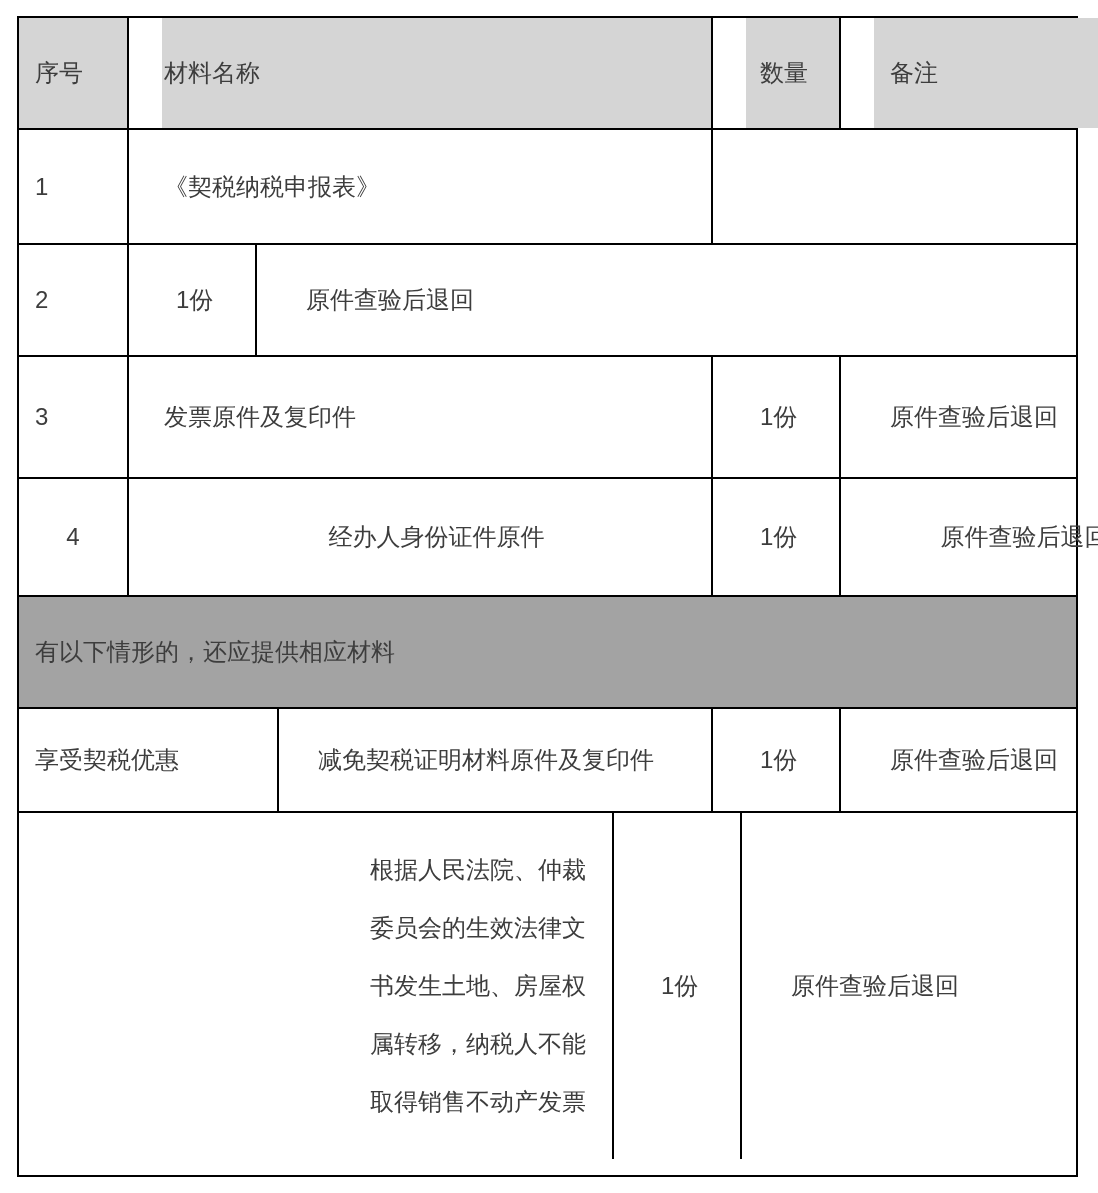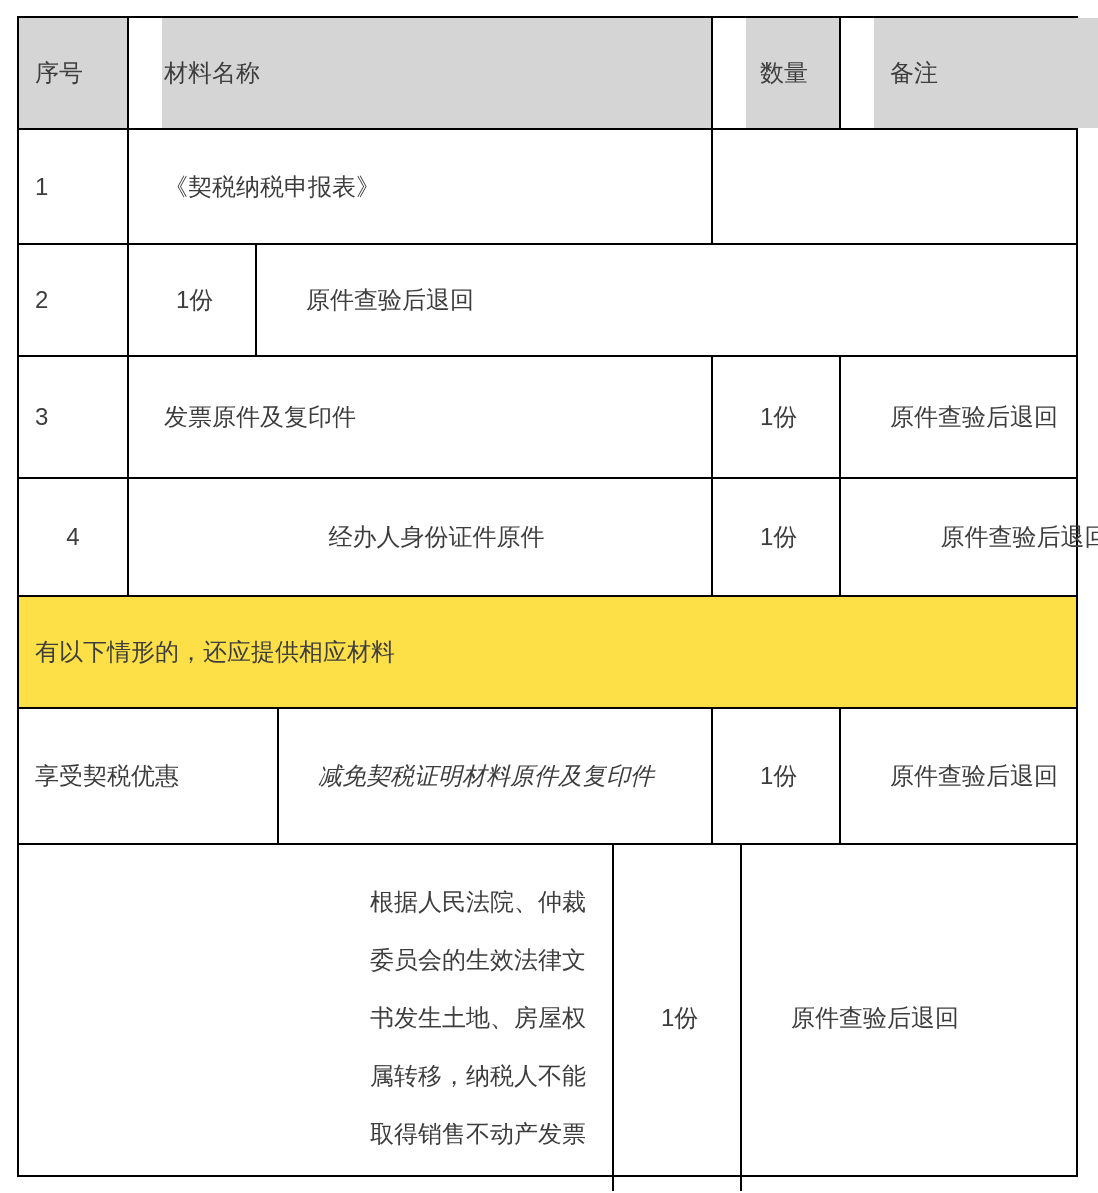--- a/index.html
+++ b/index.html
@@ -46,34 +46,34 @@
   .cell.endc { border-right: none; }
   .cell.center { justify-content: center; text-align: center; padding-left: 0; padding-right: 0; }
   .head .cell { background: #d5d5d5; }
   
   .c-no  { width: 110px; flex: 0 0 110px; }
   .c-mat { width: 551px; flex: 0 0 551px; padding-left: 2px; }
   .c-qty { width: 95px;  flex: 0 0 95px;  padding-left: 14px; }
   .c-note{ width: 301px; flex: 0 0 301px; }
   
   .c-cond { width: 260px; flex: 0 0 260px; padding-right: 16px; }
-  .c-mat2 { width: 401px; flex: 0 0 401px; padding-left: 6px; padding-right: 2px; font-style: italic; }
+  .c-mat2 { width: 401px; flex: 0 0 401px; padding-left: 6px; padding-right: 2px; }
   
   .h-head { height: 112px; }
   .h-r1 { height: 115px; }
   .h-r2 { height: 112px; }
   .h-r3 { height: 122px; }
   .h-r4 { height: 118px; }
   .h-banner { height: 112px; }
-  .h-r5 { height: 136px; }
+  .h-r5 { height: 104px; }
   .h-r6 { height: 346px; }
   .banner {
     box-sizing: border-box;
     border-bottom: 2px solid #000000;
-    background: #fde047;
+    background: #a3a3a3;
     display: flex;
     align-items: center;
     padding-left: 16px;
     font-size: 24px;
     color: #3d3d3d;
   }
   .bigrow .cell { line-height: 58px; }
 </style>
 </head>
 <body>

